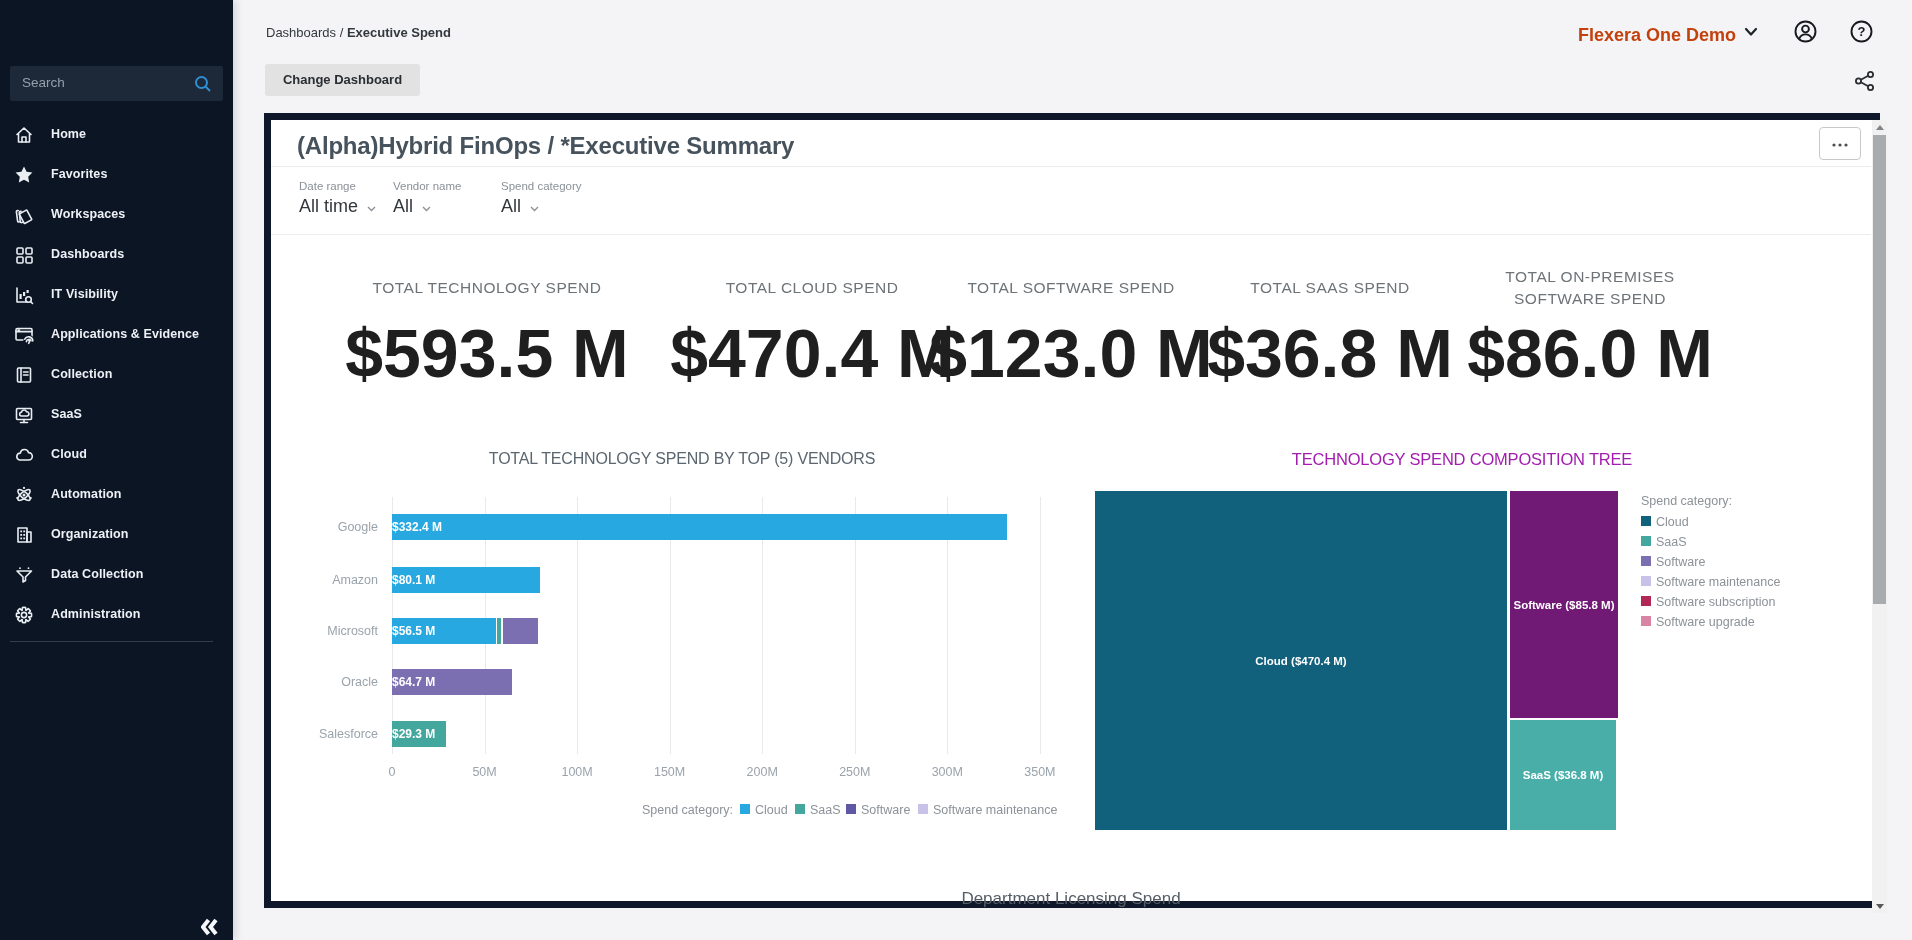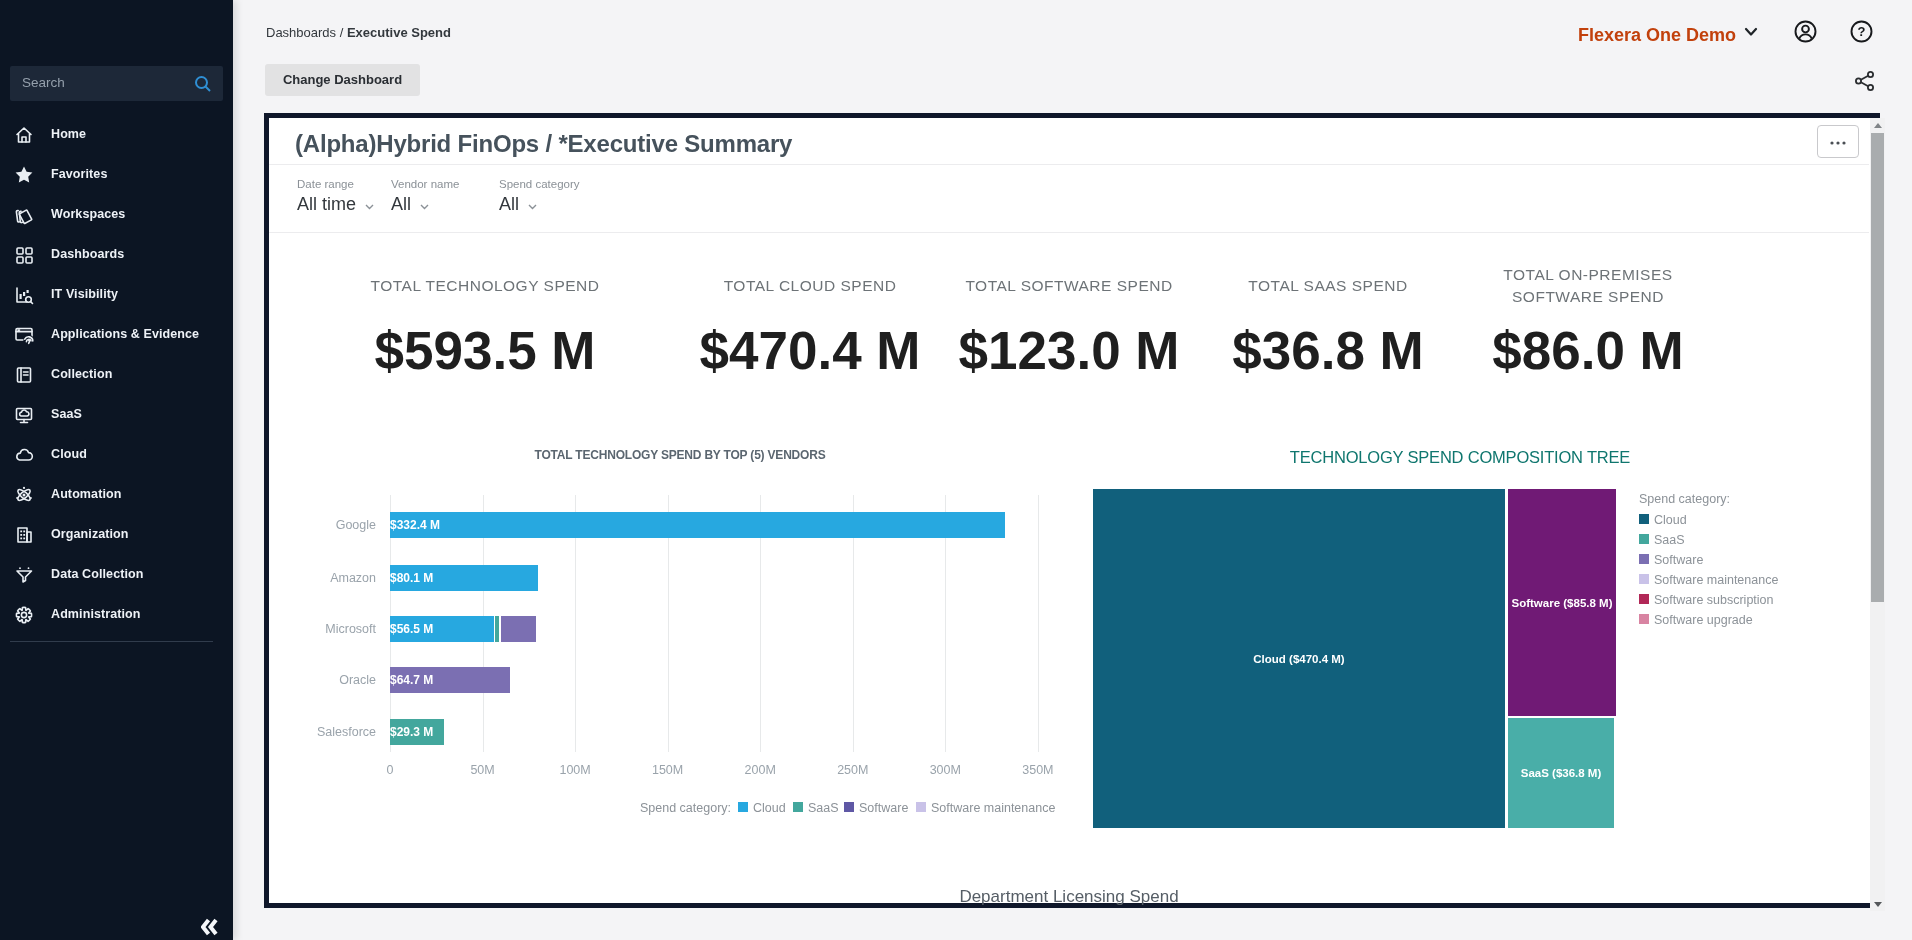--- a/index.html
+++ b/index.html
@@ -16,35 +16,35 @@
 .nav .ic { position:absolute; left:14px; top:10px; width:20px; height:20px; }
 .nav .lbl { position:absolute; left:51px; top:12px; font-size:12.5px; font-weight:700; color:#eef2f7; letter-spacing:0.1px; }
 #navdiv { position:absolute; left:10px; top:641px; width:203px; height:1px; background:#313c4c; }
 #sidebar { box-shadow:4px 0 7px rgba(0,0,0,0.10); }
 
 #crumb { position:absolute; left:266px; top:25px; font-size:13px; color:#33383d; }
 #crumb b { font-weight:700; }
 #userbox { position:absolute; right:176px; top:25px; font-size:18px; font-weight:700; color:#c2410c; }
 #chg { position:absolute; left:265px; top:64px; width:155px; height:32px; background:#e2e2e3; border-radius:3px; text-align:center; line-height:32px; font-size:13px; font-weight:700; color:#2a2e33; }
 
-#card { position:absolute; left:264px; top:113px; width:1616px; height:795px; background:#fff; border:5px solid #0f172a; }
+#card { position:absolute; left:264px; top:113px; width:1616px; height:795px; background:#fff; border:7px solid #0f172a; }
 #cardtitle { position:absolute; left:26px; top:12px; font-size:24px; font-weight:700; color:#46525c; letter-spacing:-0.2px; }
 #hdrline { position:absolute; left:0px; top:46px; width:1600px; height:1px; background:#ececee; }
 #dots { position:absolute; left:1548px; top:7px; width:42px; height:33px; border:1px solid #c9c9cc; border-radius:4px; background:#fff; text-align:center; }
 .flt { position:absolute; top:60px; }
 .flt .l1 { font-size:11.5px; color:#8b9197; }
 .flt .l2 { margin-top:4px; font-size:18px; font-weight:400; color:#33383d; }
 #fltline { position:absolute; left:0px; top:114px; width:1600px; height:1px; background:#ececee; }
 
 .kpi { position:absolute; top:146px; width:320px; height:120px; text-align:center; }
 .kpi .kl { position:absolute; top:0; left:0; width:100%; height:44px; display:flex; flex-direction:column; justify-content:center; font-size:15.5px; color:#6d7377; letter-spacing:0.5px; line-height:22px; }
-.kpi .kv { position:absolute; top:58px; left:0; width:100%; line-height:58px; font-size:53px; font-weight:700; color:#1f1f1f; letter-spacing:0px; }
-
-#bartitle { position:absolute; left:111px; top:330px; width:600px; text-align:center; font-size:12px; color:#5b6670; letter-spacing:-0.2px;font-weight:bold; }
-#treetitle { position:absolute; left:876px; top:330px; width:630px; text-align:center; font-size:16.5px; color:#0f766e; letter-spacing:-0.2px; }
+.kpi .kv { position:absolute; top:58px; left:0; width:100%; line-height:58px; font-size:68px; font-weight:700; color:#1f1f1f; letter-spacing:0px; }
+
+#bartitle { position:absolute; left:111px; top:330px; width:600px; text-align:center; font-size:16px; color:#5b6670; letter-spacing:-0.2px; }
+#treetitle { position:absolute; left:876px; top:330px; width:630px; text-align:center; font-size:16.5px; color:#a21caf; letter-spacing:-0.2px; }
 .gl { position:absolute; width:1px; background:#e7e9ea; top:377px; height:257px; }
 .bar { position:absolute; height:26px; }
 .blab { position:absolute; height:26px; line-height:26px; color:#fff; font-size:12px; font-weight:700; text-align:left; }
 .vlab { position:absolute; width:90px; text-align:right; font-size:12.5px; color:#9aa3ab; }
 .xtick { position:absolute; top:645px; width:60px; text-align:center; font-size:12.5px; color:#9aa3ab; }
 .lgr { position:absolute; font-size:12.5px; color:#8c9298; white-space:nowrap; }
 .sq { display:inline-block; width:10px; height:10px; margin-right:5px; }
 
 .tm { position:absolute; color:#fff; font-size:11.5px; font-weight:700; display:flex; align-items:center; justify-content:center; white-space:nowrap; }
 #deptitle { position:absolute; left:500px; top:769px; width:600px; text-align:center; font-size:17px; color:#565e66; }

